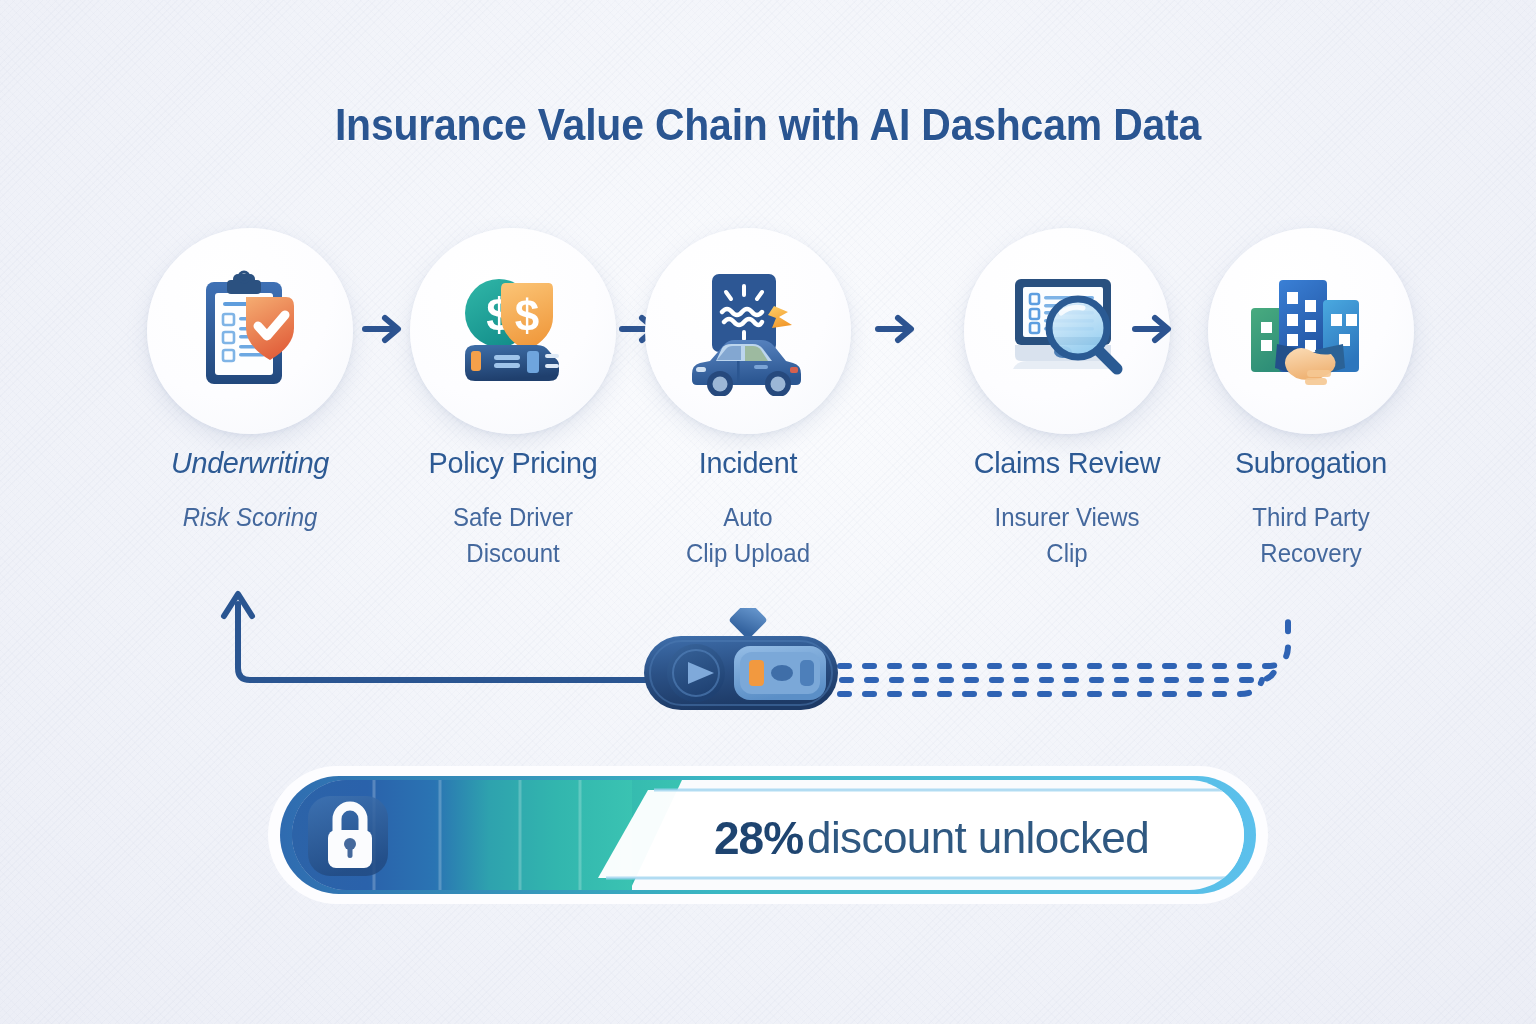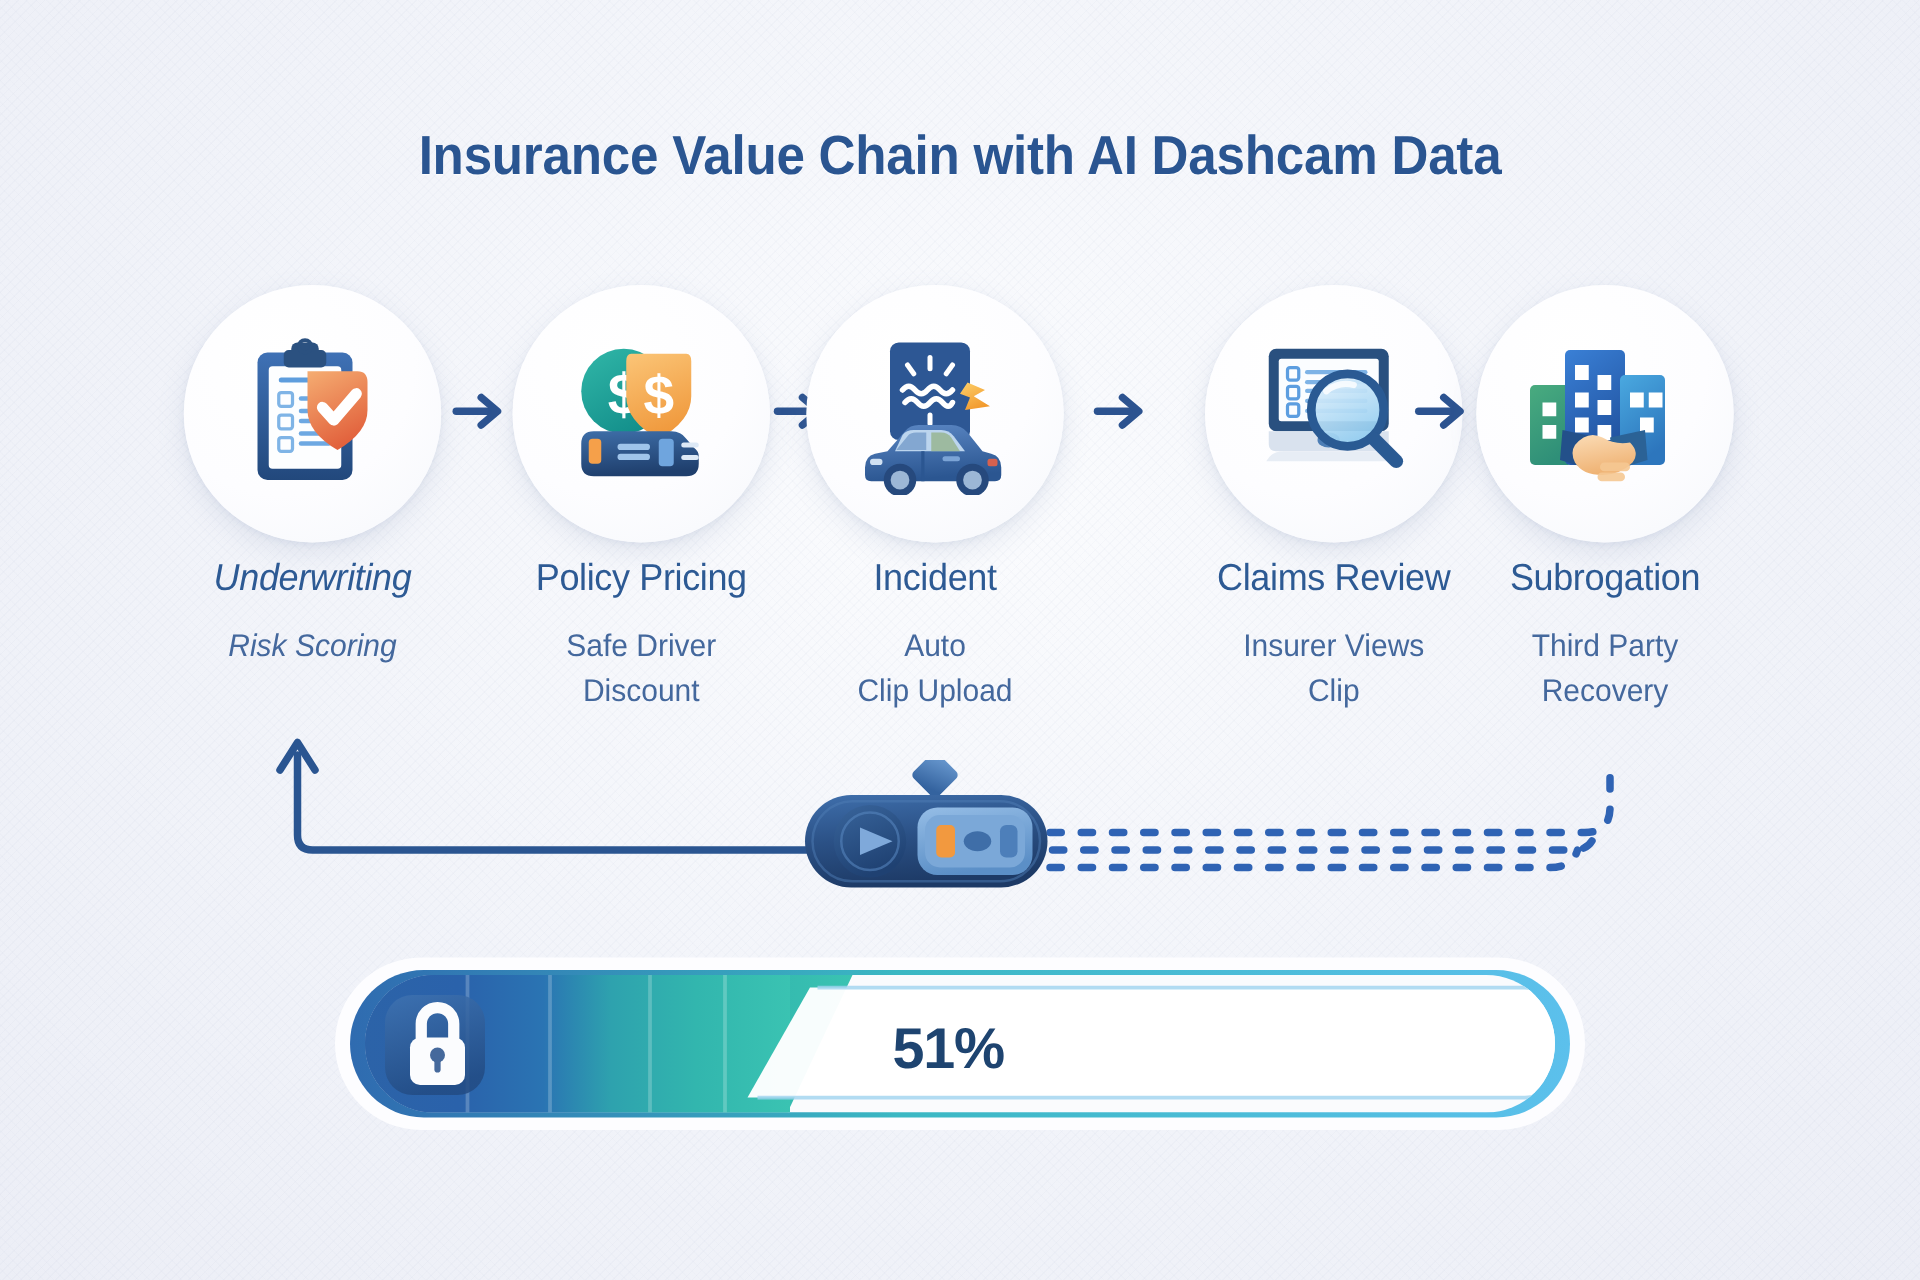--- a/index.html
+++ b/index.html
@@ -259,21 +259,21 @@
       <span>Insurer Views</span><br>
       <span>Clip</span>
     </div>
   </div>
 
   <svg class="arrow" style="left:1127px;" viewBox="0 0 50 48">
     <path d="M8 24 H34" stroke="#2c5390" stroke-width="6" stroke-linecap="round" fill="none"></path>
     <path d="M28 13 L41 24 L28 35" stroke="#2c5390" stroke-width="6" stroke-linecap="round" stroke-linejoin="round" fill="none"></path>
   </svg>
 
-  <div class="stage-node" style="left:1181px;">
+  <div class="stage-node" style="left:1208px;">
     <div class="circle">
       <svg width="128" height="122" viewBox="0 0 128 122">
         <defs>
           <linearGradient id="bg1" x1="0" y1="0" x2="0.4" y2="1">
               <stop offset="0" stop-color="#49ab7f"></stop>
               <stop offset="1" stop-color="#2f8f78"></stop>
             </linearGradient>
           <linearGradient id="bg2" x1="0" y1="0" x2="0.4" y2="1">
               <stop offset="0" stop-color="#3a80d6"></stop>
               <stop offset="1" stop-color="#2153a0"></stop>
@@ -427,17 +427,18 @@
       <g>
         <rect x="46" y="38" width="80" height="80" rx="22" fill="url(#lockg)" opacity="0.85"></rect>
         <rect x="66" y="72" width="44" height="38" rx="8" fill="#fbfcfe"></rect>
         <path d="M75 72 v-11 a13 13 0 0 1 26 0 v11" fill="none" stroke="#fbfcfe" stroke-width="9" stroke-linecap="round"></path>
         <circle cx="88" cy="86" r="6" fill="#45699c"></circle>
         <rect x="85.5" y="88" width="5" height="12" rx="2.5" fill="#45699c"></rect>
       </g>
     </svg>
 
     <div id="pct-text">
-      <span id="pct-value">51%</span>
+      <span id="pct-value">28%</span>
+      <span id="pct-caption">discount unlocked</span>
     </div>
   </div>
 
 </div>
 
 </body></html>

